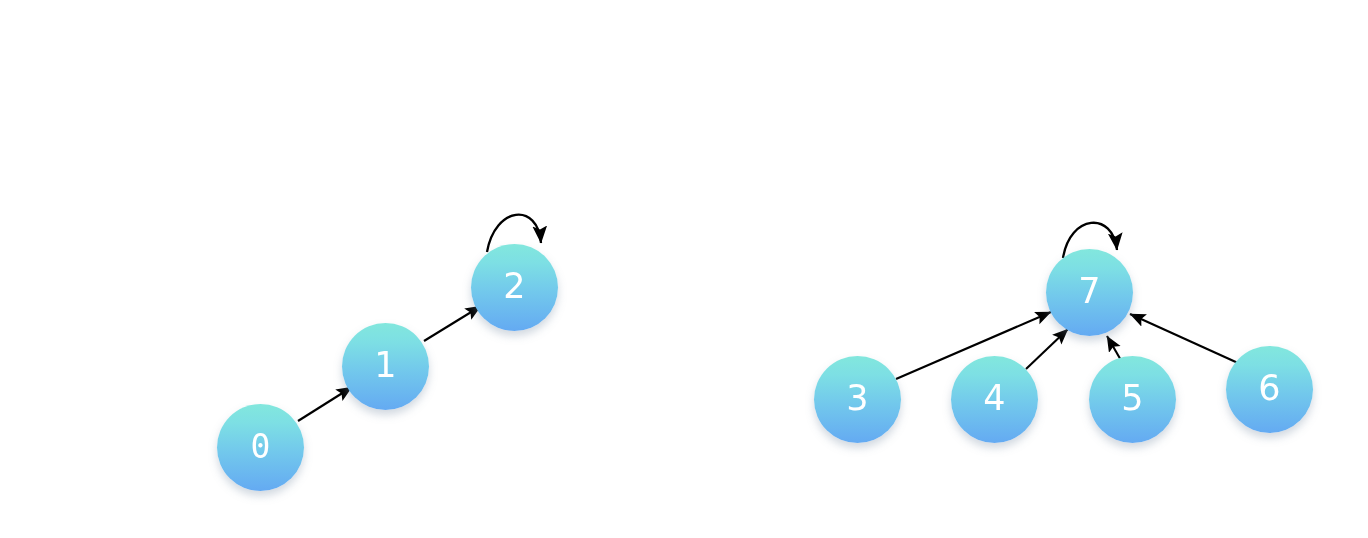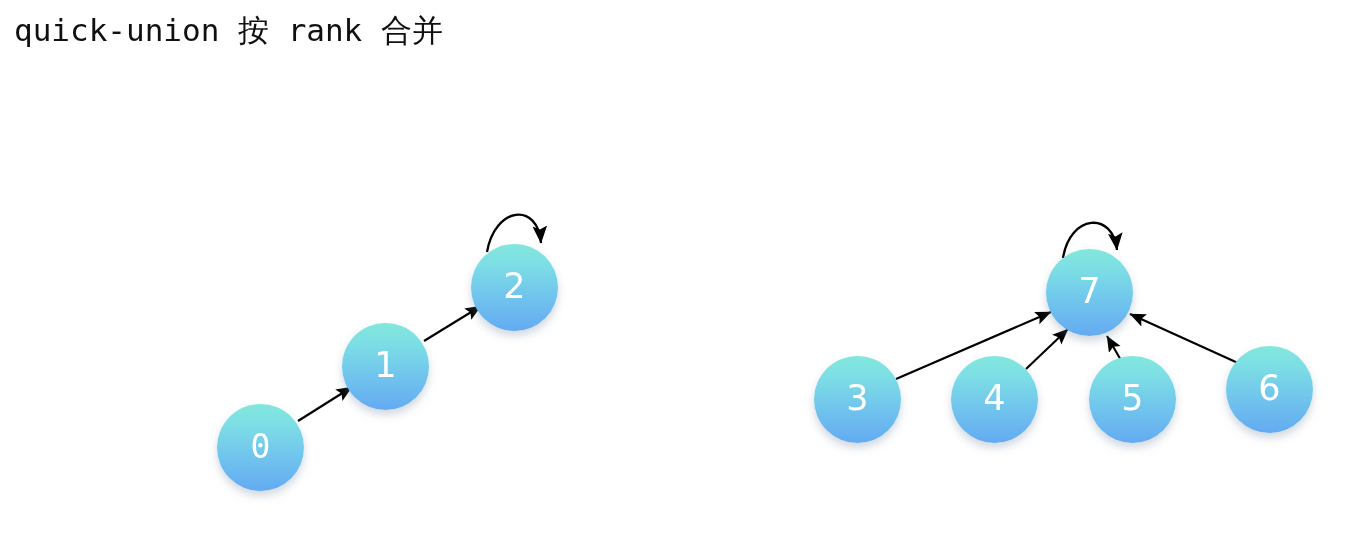--- a/index.html
+++ b/index.html
@@ -71,21 +71,20 @@
   .node.mono .node-label {
     font-family: "DejaVu Sans Mono", "Liberation Mono", monospace;
     font-size: 33px;
   }
 </style>
 </head>
 <body>
 
 <div id="canvas">
 
-  <div id="title">quick-union 按 rank 合并</div>
 
   <svg id="edges" viewBox="0 0 1368 538" width="1368" height="538">
     <defs>
       <marker id="ah" markerWidth="9" markerHeight="9" refX="7.4" refY="3.2" orient="auto" markerUnits="strokeWidth">
         <path d="M0,0 L7.6,3.2 L0,6.4 L1.5,3.2 Z" fill="#000000"></path>
       </marker>
     </defs>
 
     <line x1="298" y1="421" x2="352" y2="387" stroke="#000000" stroke-width="2.1" marker-end="url(#ah)"></line>
 

